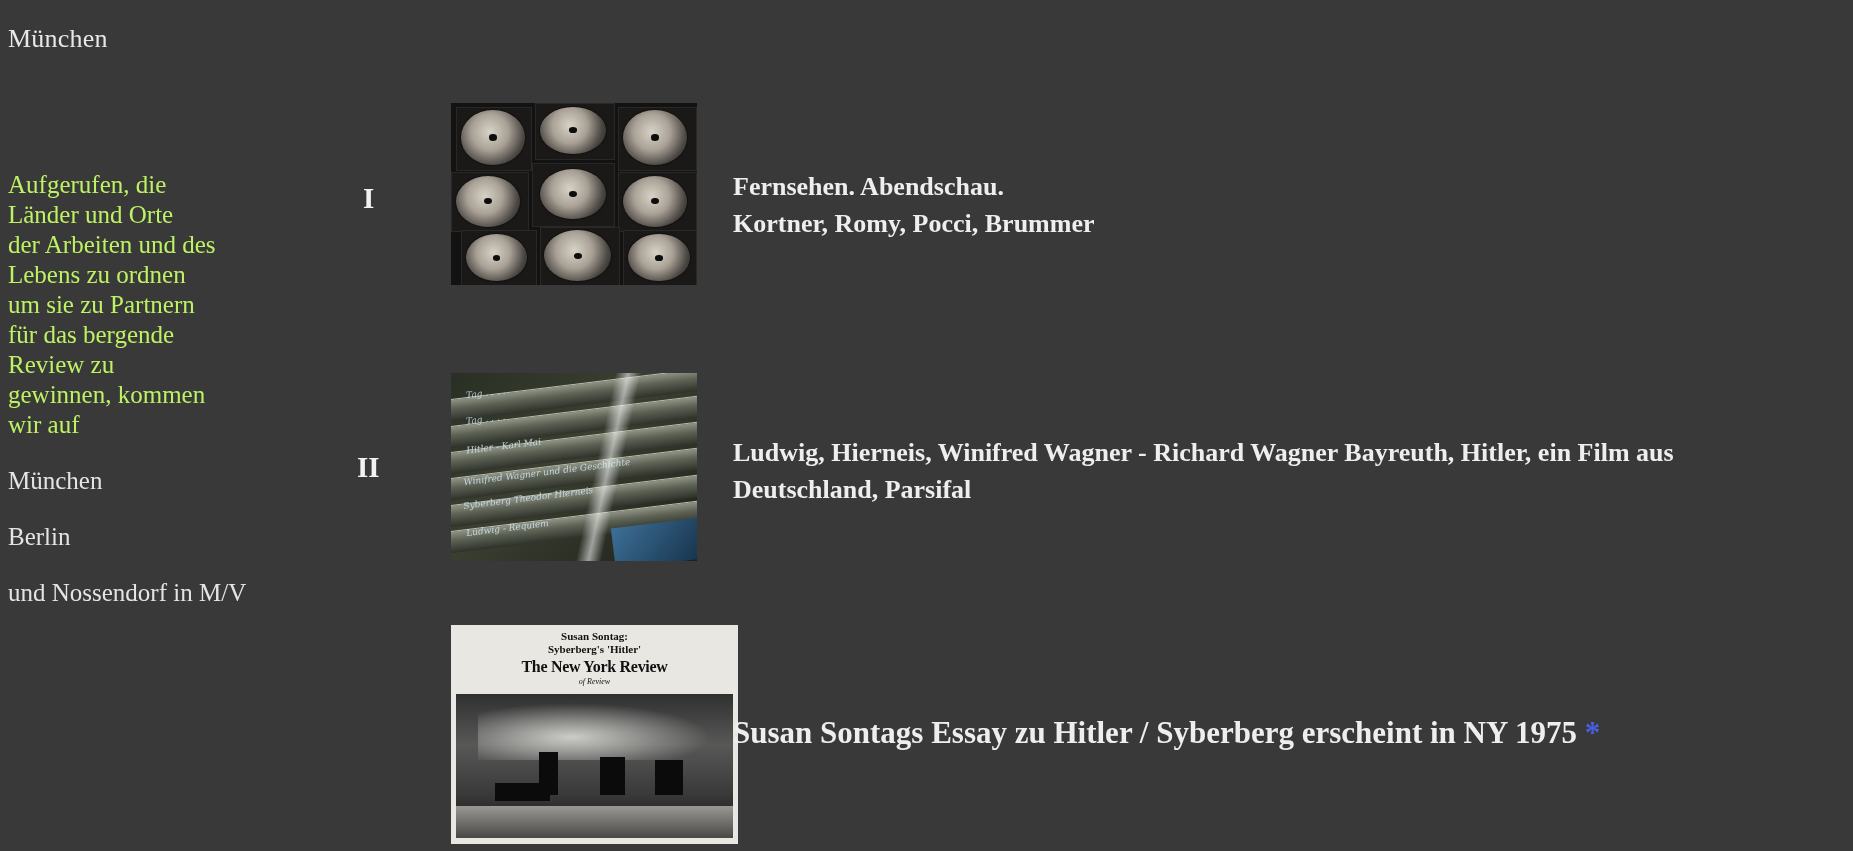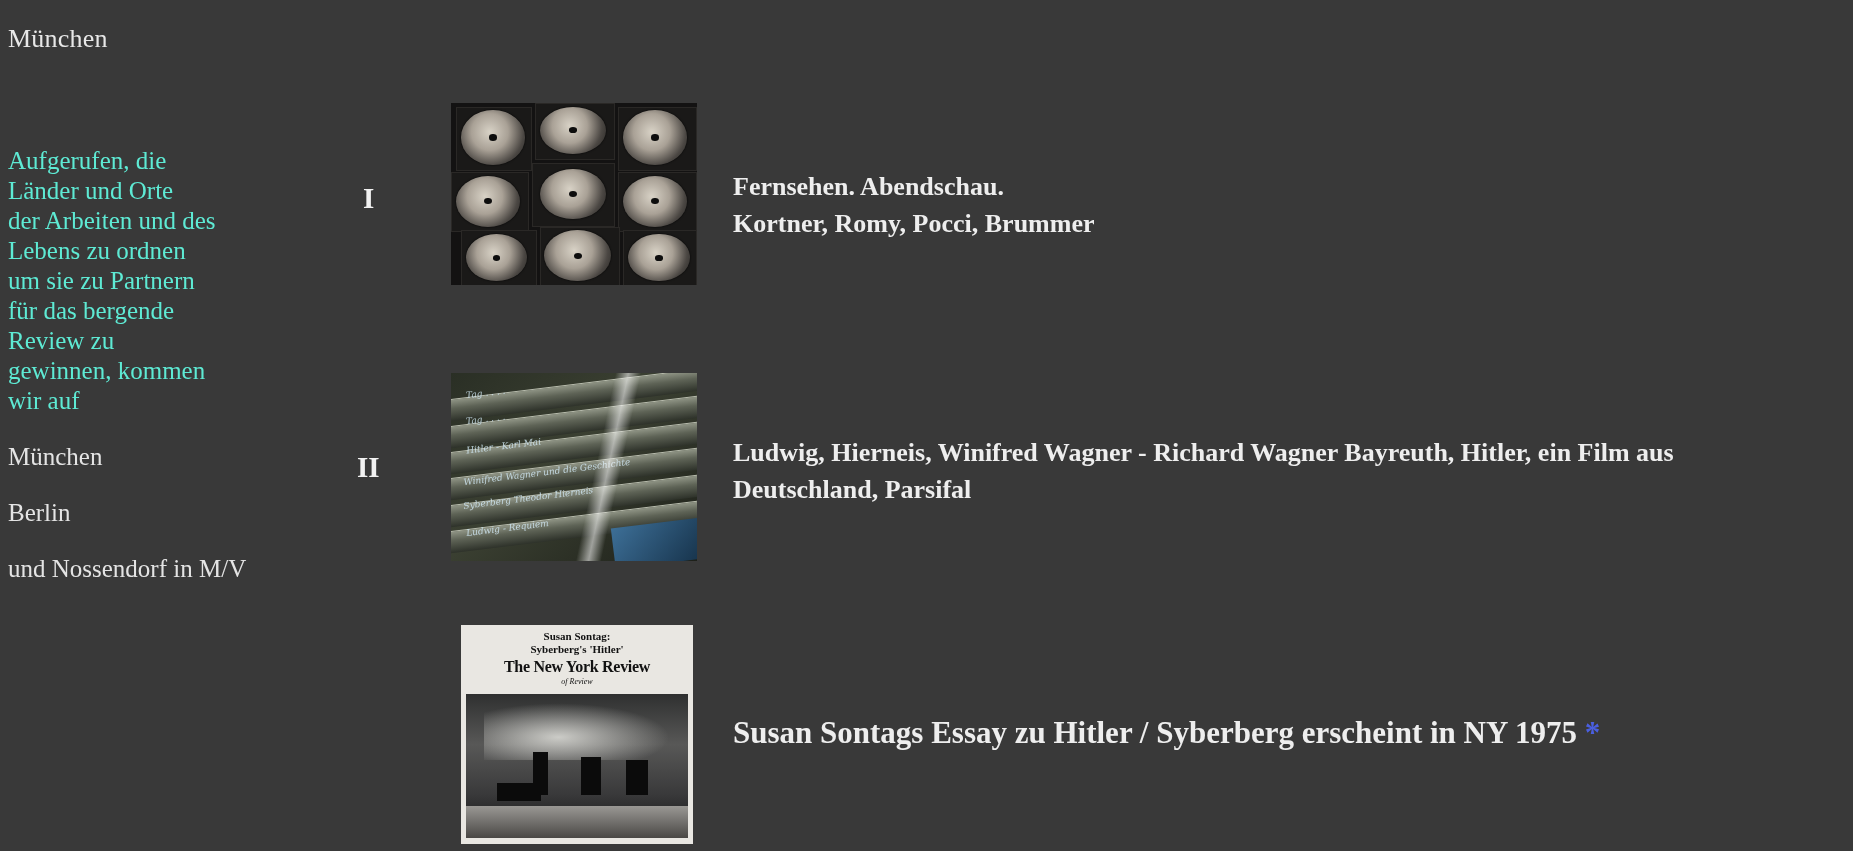--- a/index.html
+++ b/index.html
@@ -29,24 +29,24 @@
     width: 330px;
   }
   .heading-muenchen {
     font-size: 26px;
     line-height: 30px;
     color: #e8e8e8;
     padding-top: 24px;
     letter-spacing: 0.2px;
   }
   .intro-block {
-    margin-top: 92px;
+    margin-top: 116px;
     font-size: 25px;
     line-height: 30px;
-    color: #5eead4;
+    color: #bef264;
     width: 300px;
   }
   .intro-block div { white-space: nowrap; }
   .city-list {
     margin-top: 26px;
     font-size: 25px;
     line-height: 30px;
     color: #e4e4e4;
   }
   .city-list .city { margin-bottom: 26px; }
@@ -76,21 +76,21 @@
   #numeral-1 { left: 363px; top: 182px; }
   #thumb-1 { left: 451px; top: 103px; width: 246px; height: 182px; }
   #caption-1 { left: 733px; top: 168px; font-size: 26px; line-height: 37px; }
 
   
   #numeral-2 { left: 357px; top: 451px; }
   #thumb-2 { left: 451px; top: 373px; width: 246px; height: 188px; }
   #caption-2 { left: 733px; top: 434px; font-size: 26px; line-height: 37px; }
 
   
-  #thumb-3 { left: 461px; top: 625px; width: 232px; height: 219px; }
+  #thumb-3 { left: 451px; top: 625px; width: 287px; height: 219px; }
   #caption-3 { left: 733px; top: 714px; font-size: 31px; line-height: 38px; }
   #caption-3 .asterisk { color: #4a5fe0; font-weight: bold; }
 
   
   .art { position: relative; width: 100%; height: 100%; }
 
   
   .art-discs { background: #131212; }
   .art-discs .disc {
     position: absolute;

